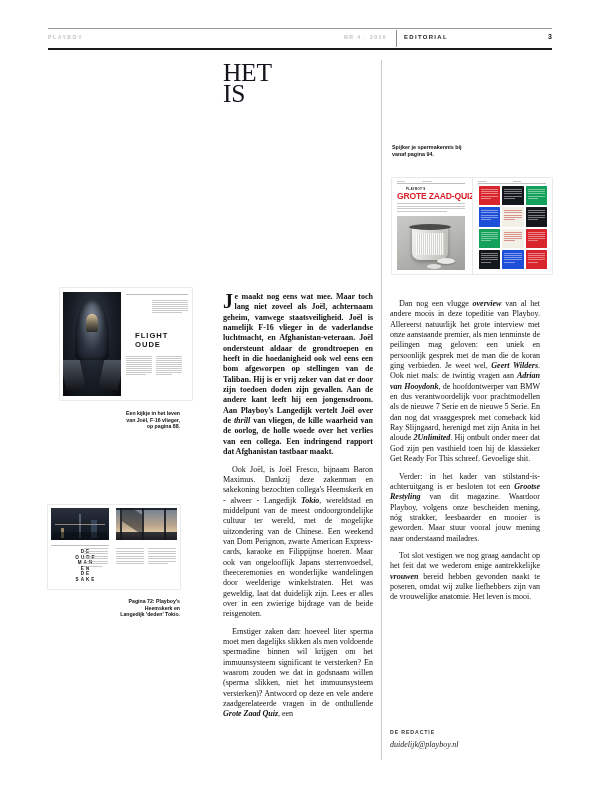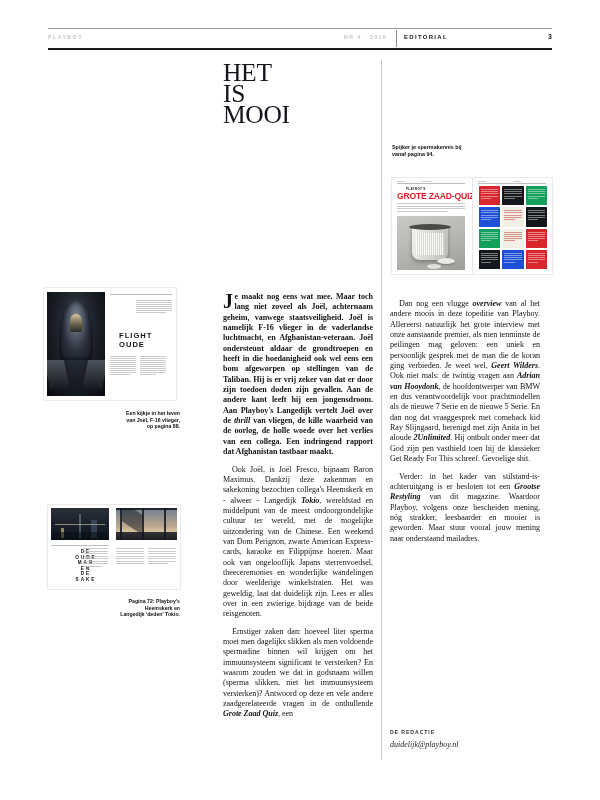--- a/index.html
+++ b/index.html
@@ -101,21 +101,21 @@
   .lid2{
     position:absolute;left:30px;top:48px;width:14px;height:5px;
     background:#dedeDA;border-radius:50%;
   }
   .grid-blocks{position:absolute;left:6px;top:8px;right:5px;bottom:5px;
     display:grid;grid-template-columns:repeat(3,1fr);grid-auto-rows:1fr;gap:2px;}
   .gb{border-radius:0.5px;position:relative;overflow:hidden;}
   .gb .ln{position:absolute;left:2px;right:2px;height:0.7px;opacity:.55;}
 
   
-  .spread-flight{left:44px;top:288px;width:132px;height:112px;}
+  .spread-flight{left:60px;top:288px;width:132px;height:112px;}
   .flight-photo{
     position:absolute;left:3px;top:4px;width:58px;height:104px;
     background:radial-gradient(ellipse at 50% 35%, #3d4654 0%, #1b2029 48%, #080a0e 100%);
     overflow:hidden;
   }
   .cockpit{
     position:absolute;left:12px;top:8px;width:34px;height:60px;
     border-radius:50% 50% 12% 12%/62% 62% 12% 12%;
     background:radial-gradient(ellipse at 50% 30%, #7e8898 0%, #2c333f 55%, #12161d 100%);
     box-shadow:inset 0 0 6px rgba(0,0,0,.8);
@@ -204,21 +204,20 @@
     <div class="hdr-issue">NR 4 . 2010</div>
     <div class="hdr-divider"></div>
     <div class="hdr-section">EDITORIAL</div>
     <div class="hdr-folio">3</div>
     <div class="hdr-rule-bottom"></div>
   </div>
 
   <div class="headline">
     <div>HET</div>
     <div>IS</div>
-    <div>MOOI</div>
   </div>
 
   <div class="vrule vrule-a"></div>
 
   <div class="teaser-cap">Spijker je spermakennis bij vanaf pagina 94.</div>
   <div class="spread spread-quiz">
     <div class="spread-inner">
       <div class="sp-page" style="width:50%;">
         <div class="mini-rule" style="left:5px;top:5px;width:68px;"></div>
         <div class="mini-txt" style="left:5px;top:3px;width:8px;"></div>
@@ -432,18 +431,19 @@
     <div class="spacer"></div>
     <p class="bodytext" id="lp1">Ernstiger zaken dan: hoeveel liter sperma moet men dagelijks slikken als men voldoende spermadine binnen wil krijgen om het immuunsysteem significant te versterken? En waarom zouden we dat in godsnaam willen (sperma slikken, niet het immuunsysteem versterken)? Antwoord op deze en vele andere zaadgerelateerde vragen in de onthullende <span class="bi">Grote Zaad Quiz</span>, een</p>
   </div>
 
   <div class="col col-2">
     <div class="spacer"></div>
     <p class="bodytext" id="rp1">Dan nog een vlugge <span class="bi">overview</span> van al het andere moois in deze topeditie van Playboy. Allereerst natuurlijk het grote interview met onze aanstaande premier, als men tenminste de peilingen mag geloven: een uniek en persoonlijk gesprek met de man die de koran ging verbieden. Je weet wel, <span class="bi">Geert Wilders</span>. Ook niet mals: de twintig vragen aan <span class="bi">Adrian van Hooydonk</span>, de hoofdontwerper van BMW en dus verantwoordelijk voor prachtmodellen als de nieuwe 7 Serie en de nieuwe 5 Serie. En dan nog dat vraaggesprek met comeback kid Ray Slijngaard, herenigd met zijn Anita in het aloude <span class="bi">2Unlimited</span>. Hij ontbult onder meer dat God zijn pen vasthield toen hij de klassieker Get Ready For This schreef. Gevoelige shit.</p>
     <div class="spacer"></div>
     <p class="bodytext" id="rp2">Verder: in het kader van stilstand-is-achteruitgang is er besloten tot een <span class="bi">Grootse Restyling</span> van dit magazine. Waardoor Playboy, volgens onze bescheiden mening, nóg strakker, leesbaarder en mooier is geworden. Maar stuur vooral jouw mening naar onderstaand mailadres.</p>
     <div class="spacer"></div>
+    <p class="bodytext" id="rp3">Tot slot vestigen we nog graag aandacht op het feit dat we wederom enige aantrekkelijke <span class="bi">vrouwen</span> bereid hebben gevonden naakt te poseren, omdat wij zulke liefhebbers zijn van de vrouwelijke anatomie. Het leven is mooi.</p>
   </div>
 
   <div class="signoff-label">DE REDACTIE</div>
   <div class="signoff-mail">duidelijk@playboy.nl</div>
 
 </div>
 
 </body></html>

